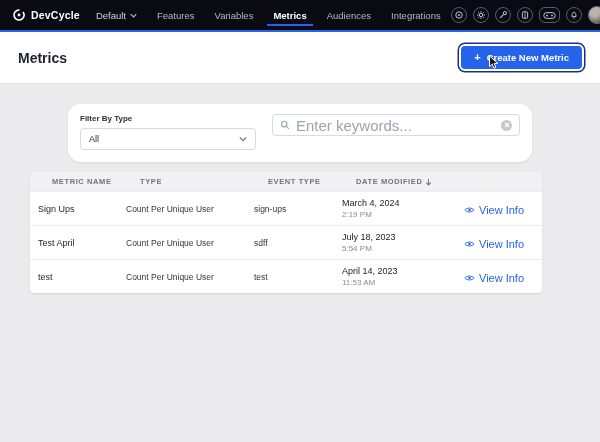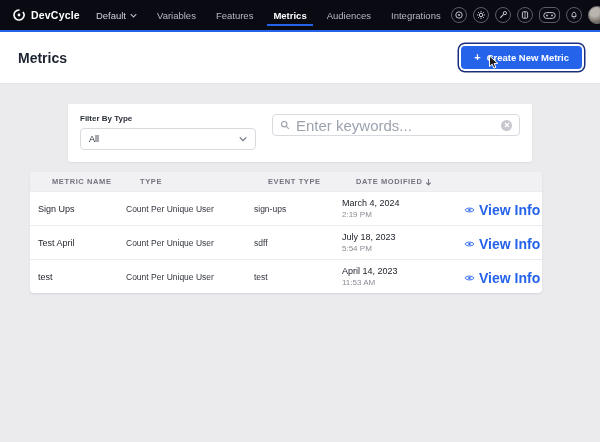--- a/index.html
+++ b/index.html
@@ -62,21 +62,21 @@
     box-shadow:0 0 0 2px #ffffff, 0 0 0 3.5px #1b2f7e;
   }
   .plus { font-size:11px; font-weight:700; line-height:1; }
 
   
   .cursor-overlay { position:absolute; left:488px; top:55px; z-index:50; pointer-events:none; }
 
   
   .filter-card {
     width:464px; margin:20px auto 0;
-    background:#fff; border-radius:2px;
+    background:#fff; border-radius:13px;
     box-shadow:0 1px 2px rgba(20,20,40,.08);
     padding:10px 12px 12px;
     display:flex; gap:16px;
   }
   .field-label { font-size:8px; font-weight:600; color:#2b2f38; margin-bottom:5px; }
   .filter-group { width:202px; }
   .search-group { flex:1; }
   .select-box {
     height:22px; border:1px solid #d9d9e0; border-radius:4px;
     display:flex; align-items:center; justify-content:space-between;
@@ -116,21 +116,21 @@
     text-transform:uppercase; color:#73737f;
     display:flex; align-items:center; gap:3px;padding-left:14px;
   }
   .t-row { border-top:1px solid #ececf0; padding-top:6px; padding-bottom:6px; }
   .cell-name { font-size:9px; color:#23262e; }
   .cell-type, .cell-event { font-size:8.5px; color:#33363f; }
   .cell-date .d1 { font-size:9px; color:#20242c; }
   .cell-date .d2 { font-size:8px; color:#8b8b95; margin-top:2px; }
   .view-info {
     display:inline-flex; align-items:center; gap:4px;
-    color:#2563eb; font-size:14px; font-weight:700;
+    color:#2563eb; font-size:11px; font-weight:400;
     text-decoration:none; cursor:pointer;
   }
   svg { display:block; }
 </style>
 </head>
 <body>
 
 <header class="topnav">
   <div class="brand">
     <span>
@@ -145,22 +145,22 @@
   <div class="project-sel">
     <span>Default</span>
     <span>
       <svg width="7" height="5" viewBox="0 0 10 7">
           <polyline points="1,1.5 5,5.5 9,1.5" fill="none" stroke="#b9b9c6" stroke-width="1.6"></polyline>
         </svg>
     </span>
   </div>
 
   <nav class="nav-links">
+    <div class="nav-link">Features</div>
     <div class="nav-link">Variables</div>
-    <div class="nav-link">Features</div>
     <div class="nav-link active">Metrics</div>
     <div class="nav-link">Audiences</div>
     <div class="nav-link">Integrations</div>
   </nav>
 
   <div class="nav-right">
     <span class="icon-btn">
       <svg width="10" height="10" viewBox="0 0 10 10">
           <circle cx="5" cy="5" r="3.2" fill="none" stroke="currentColor" stroke-width="1"></circle>
           <circle cx="5" cy="5" r="1" fill="currentColor"></circle>

